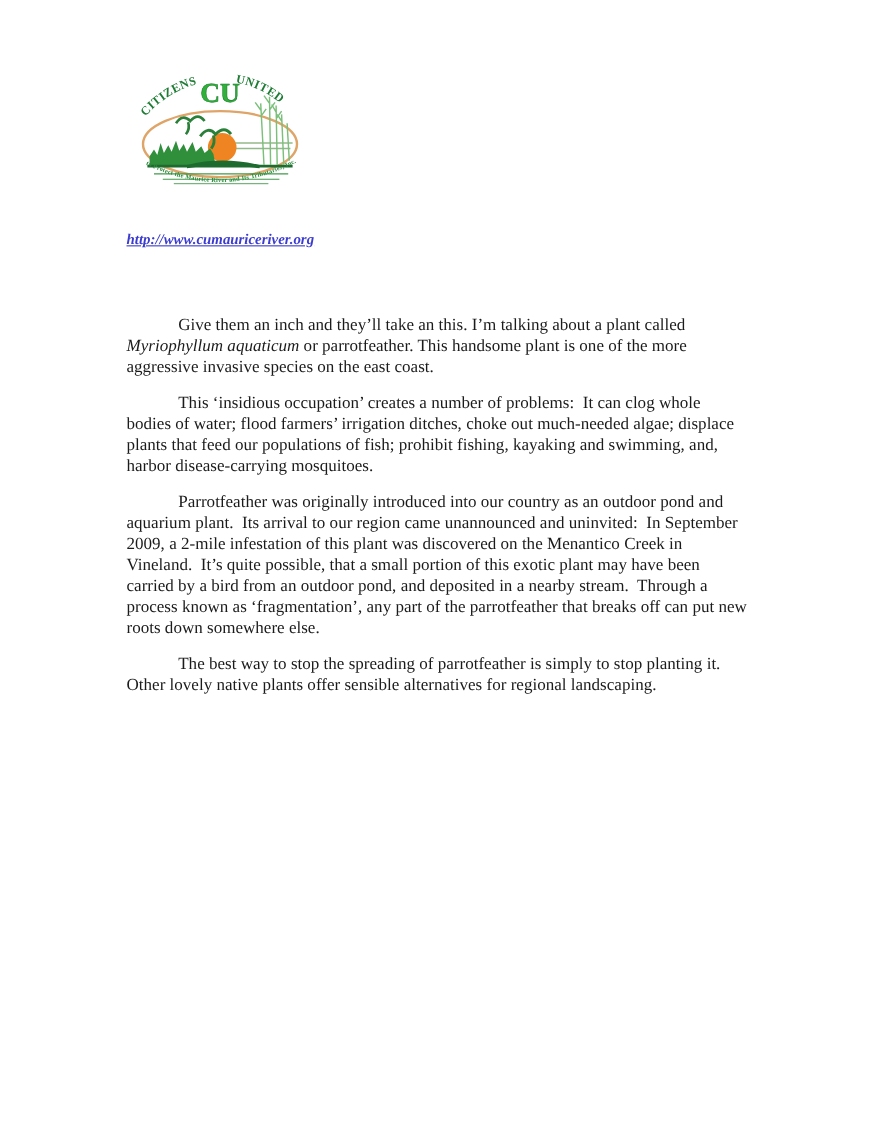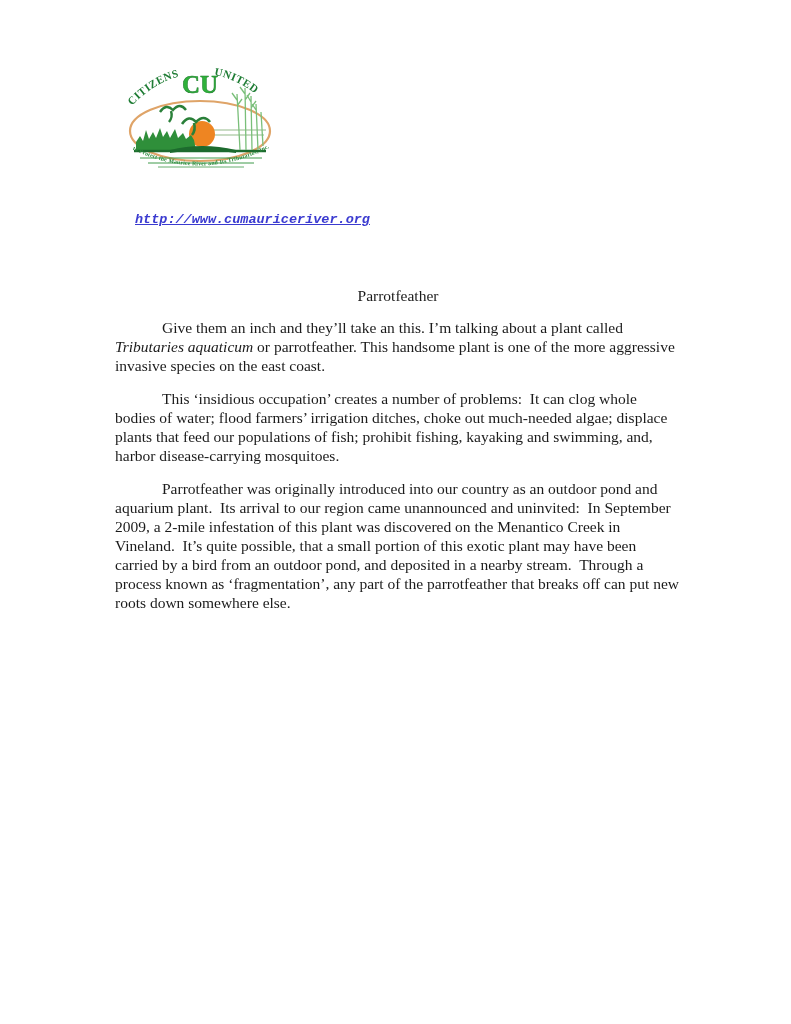--- a/index.html
+++ b/index.html
@@ -18,28 +18,27 @@
     top: 64px;
     width: 152px;
     height: 116px;
   }
   .link-row {
     position: absolute;
     left: 115px;
     top: 209px;
   }
   .site-link {
-    font-family: Liberation Mono, monospace;
+    font-family: Liberation Serif, serif;
     font-size: 13.5px;
     font-weight: bold;
     font-style: italic;
     color: #3b3bd0;
     text-decoration: underline;
     cursor: pointer;
-    margin-left: 20px;
   }
   .content {
     position: absolute;
     left: 115px;
     top: 286px;
     width: 566px;
   }
   .heading {
     text-align: center;
     font-size: 15.5px;
@@ -120,24 +119,24 @@
         <textPath href="#arcBot" startOffset="50%" text-anchor="middle">to Protect the Maurice River and Its Tributaries, Inc.</textPath>
       </text>
     </svg>
   </div>
 
   <div class="link-row">
     <a class="site-link">http://www.cumauriceriver.org</a>
   </div>
 
   <div class="content">
-    <div class="heading">Parrotfeather</div>
 
-    <p class="para"><span>Give them an inch and they’ll take an this. I’m talking about a plant called </span><span class="italic">Tributaries aquaticum</span><span> or parrotfeather. This handsome plant is one of the more aggressive invasive species on the east coast.</span></p>
+    <p class="para"><span>Give them an inch and they’ll take an this. I’m talking about a plant called </span><span class="italic">Myriophyllum aquaticum</span><span> or parrotfeather. This handsome plant is one of the more aggressive invasive species on the east coast.</span></p>
 
     <p class="para"><span>This ‘insidious occupation’ creates a number of problems:  It can clog whole bodies of water; flood farmers’ irrigation ditches, choke out much-needed algae; displace plants that feed our populations of fish; prohibit fishing, kayaking and swimming, and, harbor disease-carrying mosquitoes.</span></p>
 
     <p class="para"><span>Parrotfeather was originally introduced into our country as an outdoor pond and aquarium plant.  Its arrival to our region came unannounced and uninvited:  In September 2009, a 2-mile infestation of this plant was discovered on the Menantico Creek in Vineland.  It’s quite possible, that a small portion of this exotic plant may have been carried by a bird from an outdoor pond, and deposited in a nearby stream.  Through a process known as ‘fragmentation’, any part of the parrotfeather that breaks off can put new roots down somewhere else.</span></p>
 
 
+    <p class="para"><span>The best way to stop the spreading of parrotfeather is simply to stop planting it. Other lovely native plants offer sensible alternatives for regional landscaping.</span></p>
   </div>
 
 </div>
 
 </body></html>

